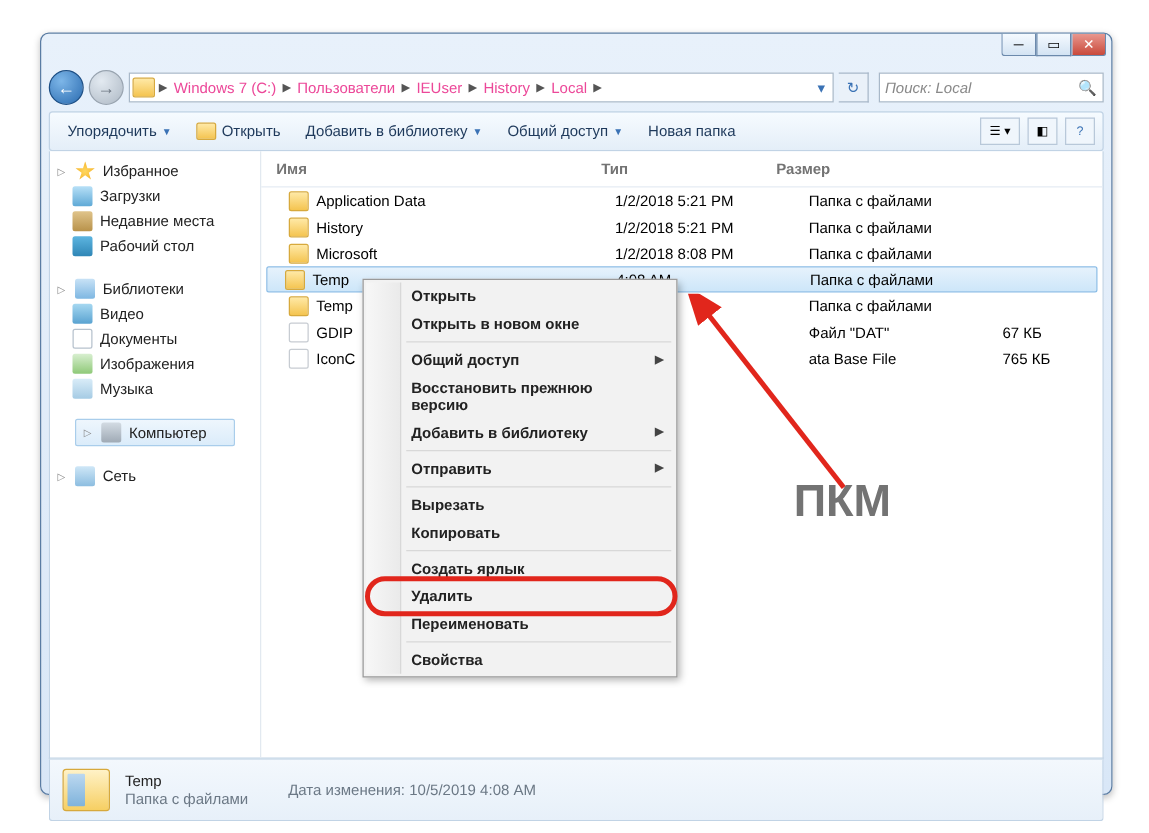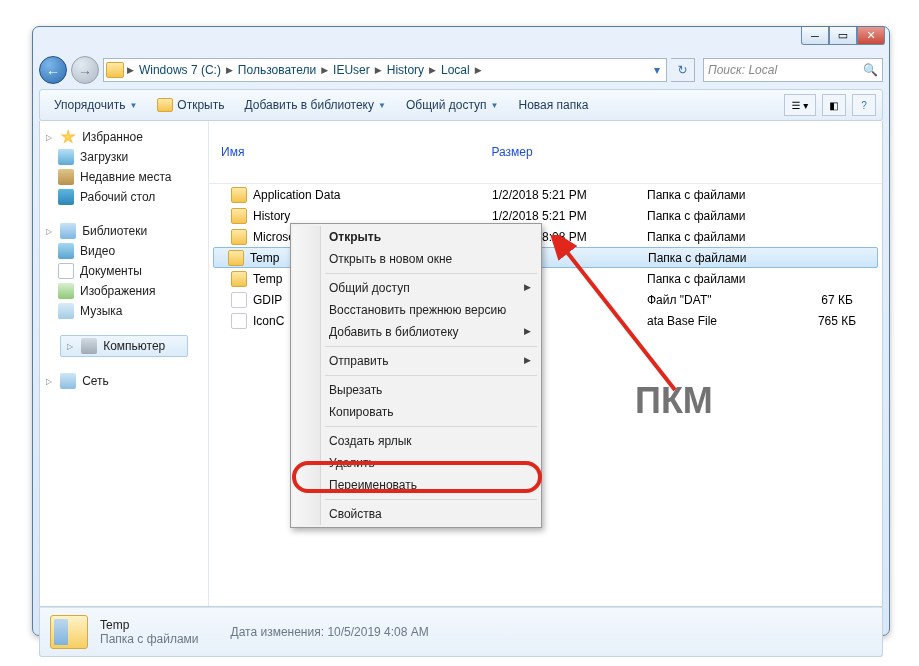--- a/index.html
+++ b/index.html
@@ -7,21 +7,21 @@
 .outer-frame { position: absolute; left: 32px; top: 26px; width: 858px; height: 610px; border: 1px solid #5a7ca3; border-radius: 7px; background: linear-gradient(#e8f1fb,#d9e7f7); box-shadow: 0 2px 6px rgba(0,0,0,.25); }
 .titlebar { height: 28px; position: relative; }
 .win-ctrl { position: absolute; right: 4px; top: 0; display: flex; }
 .win-btn { width: 28px; height: 18px; border: 1px solid #6b89ac; border-top: none; background: linear-gradient(#f5faff,#d3e3f3); display: flex; align-items: center; justify-content: center; font-size: 11px; }
 .win-btn.min { border-radius: 0 0 0 3px; }
 .win-btn.close { border-radius: 0 0 3px 0; background: linear-gradient(#e9988f,#c9493b); color: #fff; }
 .navbar { height: 30px; margin: 0 6px; display: flex; align-items: center; gap: 4px; }
 .nav-circ { width: 28px; height: 28px; border-radius: 50%; background: radial-gradient(circle at 35% 30%, #7db6e8, #2a6bb0); display: flex; align-items: center; justify-content: center; color: #fff; font-size: 14px; border: 1px solid #1d4f85; }
 .nav-circ.fwd { background: radial-gradient(circle at 35% 30%, #e3eaf1, #aeb9c5); border-color: #98a3af; color: #6d7782; }
 .addr { flex: 1; height: 24px; background: #fff; border: 1px solid #a8b8c9; display: flex; align-items: center; padding: 0 2px; }
-.addr .seg { padding: 2px 4px; color: #0c4a6e; cursor: default; }
+.addr .seg { padding: 2px 4px; color: #ec4899; cursor: default; }
 .addr .arw { color: #555; padding: 0 1px; font-size: 9px; }
 .addr .folder-ico { width: 18px; height: 16px; background: linear-gradient(#ffe9a6,#f4c450); border: 1px solid #d7a93c; border-radius: 2px; margin-right: 2px; }
 .addr-ref { width: 24px; height: 24px; border: 1px solid #a8b8c9; border-left: none; background: #eaf1f9; display: flex; align-items: center; justify-content: center; color: #3a72b5; }
 .search { width: 180px; height: 24px; border: 1px solid #a8b8c9; background: #fff; margin-left: 4px; display: flex; align-items: center; padding: 0 4px; color: #888; font-style: italic; }
 .search .mag { margin-left: auto; color: #5a7ca3; font-style: normal; }
 .toolbar { height: 32px; margin: 4px 6px 0; background: linear-gradient(#f6fbff,#e4eef8); border: 1px solid #c1d3e5; border-radius: 3px; display: flex; align-items: center; padding: 0 6px; gap: 4px; }
 .tbtn { padding: 4px 8px; color: #1e395b; display: flex; align-items: center; gap: 4px; }
 .tbtn .dd { font-size: 8px; color: #3a72b5; }
 .tb-right { margin-left: auto; display: flex; align-items: center; gap: 6px; }
 .view-btn { width: 32px; height: 22px; border: 1px solid #b8c8d9; background: #f0f6fc; display: flex; align-items: center; justify-content: center; font-size: 10px; }
@@ -40,40 +40,40 @@
 .ico-vid { background: linear-gradient(#a6d8f1,#5aa3d1); }
 .ico-doc { background: #fff; border: 1px solid #b7c2cd; }
 .ico-img { background: linear-gradient(#d8efd0,#8fc978); }
 .ico-mus { background: linear-gradient(#d9ecf8,#a5cbe4); }
 .ico-comp { background: linear-gradient(#d3dbe3,#9faab5); }
 .ico-net { background: linear-gradient(#cfe7f7,#8cbde0); }
 .ico-folder { background: linear-gradient(#ffe9a6,#f4c450); border: 1px solid #d7a93c; }
 .ico-file { background: #fff; border: 1px solid #c7ccd2; }
 .ico-open { width:16px; height:14px; background: linear-gradient(#ffe9a6,#f4c450); border:1px solid #d7a93c; border-radius:2px; position:relative; }
 .content { flex: 1; position: relative; }
-.cols { display: flex; padding: 22px 8px; color: #1d4ed8; border-bottom: 1px solid #e5ecf3; }
+.cols { display: flex; padding: 5px 8px; color: #737373; border-bottom: 1px solid #e5ecf3; font-weight: bold; }
 .cols span { padding: 2px 4px; }
 .c-name { width: 260px; }
 .c-date { width: 140px; }
 .c-type { width: 140px; }
-.c-size { width: 70px; text-align: center; }
+.c-size { width: 70px; text-align: left; }
 .rows { }
 .row { display: flex; align-items: center; padding: 2px 8px; height: 21px; gap: 15px; }
 .row.sel { background: linear-gradient(#e6f2fc,#cde6f9); border: 1px solid #8abce6; border-radius: 2px; margin: 0 4px; padding: 1px 4px; }
 .row .c-name { display: flex; align-items: center; gap: 6px; padding-left: 14px; }
 .row.sel .c-name { padding-left: 10px; }
 .details { height: 50px; margin: 0 6px 6px; background: linear-gradient(#f3f8fd,#e7f0f9); border: 1px solid #c1d3e5; border-top: 1px solid #d7e3ef; border-radius: 0 0 3px 3px; display: flex; align-items: center; padding: 4px 10px; gap: 12px; }
 .big-folder { width: 38px; height: 34px; background: linear-gradient(#fff2c7,#f6cf63); border: 1px solid #d7a93c; border-radius: 3px; position: relative; }
 .big-folder::before { content: ""; position: absolute; left: 3px; top: 3px; width: 14px; height: 26px; background: linear-gradient(#bcd8f0,#7fb3db); border-radius: 1px; }
 .det-txt .l1 { color: #222; }
 .det-txt .l2 { color: #6b7885; }
 .det-meta { color: #6b7885; margin-left: 20px; }
 .ctx { position: absolute; left: 290px; top: 223px; width: 252px; background: #f2f2f2; border: 1px solid #9a9a9a; box-shadow: 2px 3px 6px rgba(0,0,0,.3); padding: 2px; }
 .ctx-left { position: absolute; left: 2px; top: 2px; bottom: 2px; width: 28px; background: linear-gradient(90deg,#f7f7f7,#eaeaea); border-right: 1px solid #d8d8d8; }
-.ctx-item { position: relative; padding: 4px 20px 4px 36px; color: #222; }
+.ctx-item { position: relative; padding: 4px 20px 4px 36px; color: #222; font-weight: bold; }
 .ctx-item.bold { font-weight: 700; }
 .ctx-item .sub { position: absolute; right: 8px; top: 5px; font-size: 9px; color: #444; }
 .ctx-sep { height: 1px; background: #d8d8d8; margin: 3px 2px 3px 32px; }
 .red-oval { position: absolute; left: 292px; top: 461px; width: 250px; height: 32px; border: 4px solid #e1261c; border-radius: 16px; pointer-events: none; }
 .annot { position: absolute; left: 635px; top: 380px; color: #737373; font-size: 36px; font-weight: 700; font-family: Arial, sans-serif; }
 .arrow-svg { position: absolute; left: 545px; top: 235px; pointer-events: none; }
 .comp-sel { background: linear-gradient(#eef6fd,#dbecfa); border: 1px solid #a9cdeb; border-radius: 2px; margin: 0 20px; }
 </style>
 </head>
 <body>
@@ -191,20 +191,21 @@
         <div class="side-item head">
             <span class="ico ico-net"></span>
             <span>Сеть</span>
           </div>
       </div>
     </div>
 
     <div class="content">
       <div class="cols">
         <span class="c-name">Имя</span>
+        <span class="c-type">Тип</span>
         <span class="c-size">Размер</span>
       </div>
       <div class="rows" id="rows">
           <div class="row">
             <span class="c-name">
               <span class="ico ico-folder"></span>
               <span>Application Data</span>
             </span>
             <span class="c-date">1/2/2018 5:21 PM</span>
             <span class="c-type">Папка с файлами</span>

